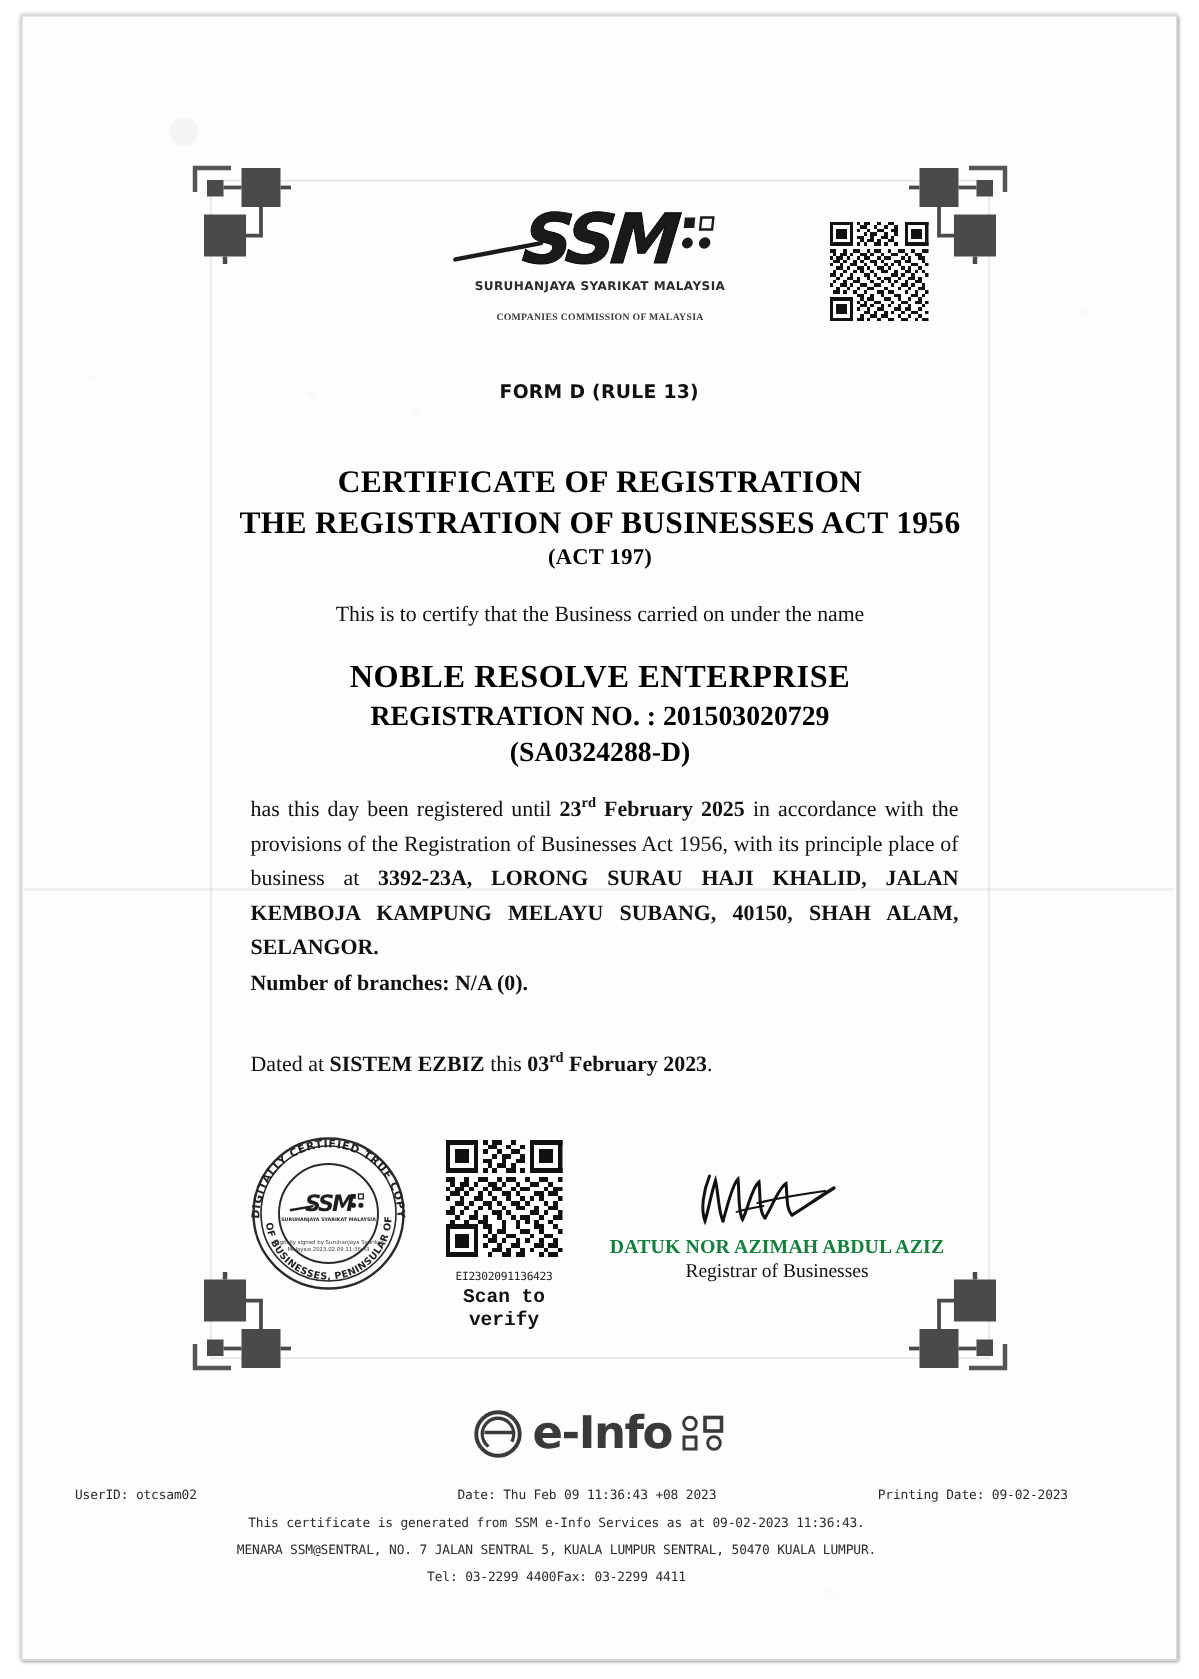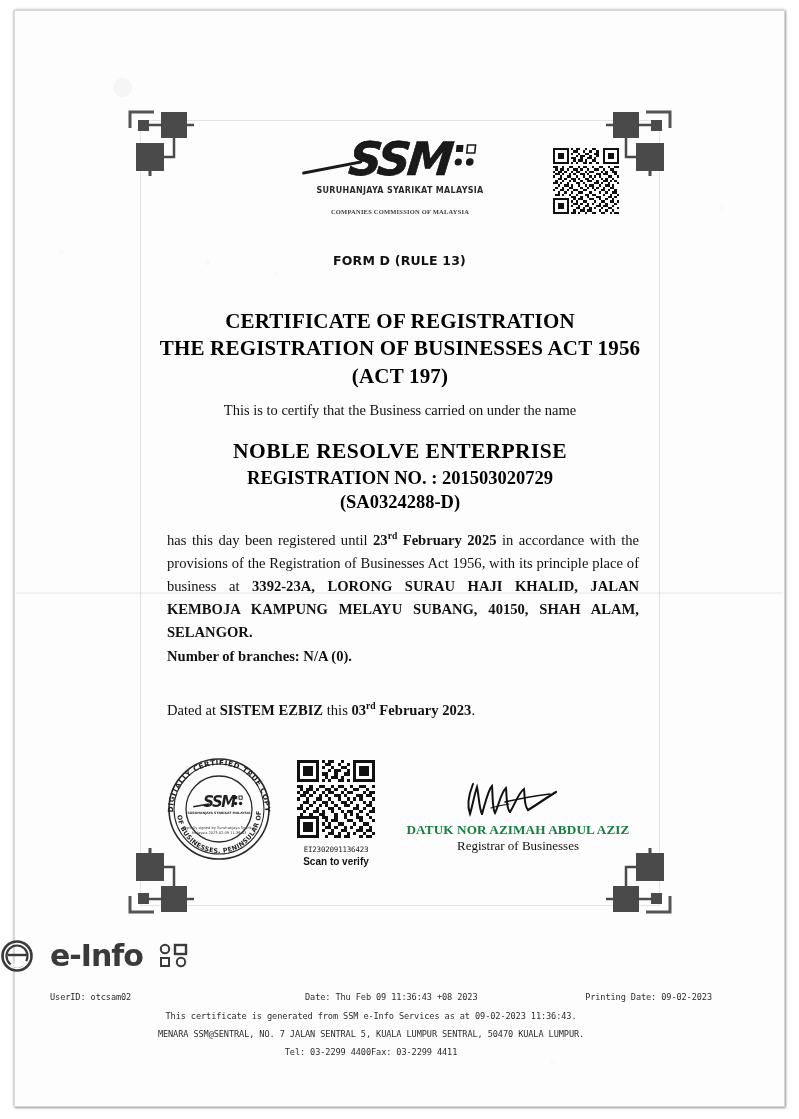--- a/index.html
+++ b/index.html
@@ -144,21 +144,21 @@
     width: 560px;
     top: 308px;
     text-align: center;
     font-weight: bold;
     color: #000;
     line-height: 1.30;
     letter-spacing: 0.2px;
   }
   #title-block .t1 { font-size: 21px; }
   #title-block .t2 { font-size: 21px; }
-  #title-block .t3 { font-size: 21px; }
+  #title-block .t3 { font-size: 15px; }
 
   #certify-line {
     position: absolute;
     left: 120px;
     width: 560px;
     top: 402px;
     text-align: center;
     font-size: 14.5px;
     color: #111;
   }
@@ -238,22 +238,22 @@
   #verify-qr { width: 78px; height: 78px; margin: 0 auto; }
   #verify-code {
     font-family: "DejaVu Sans Mono", monospace;
     font-size: 7.5px;
     letter-spacing: -0.2px;
     color: #222;
     margin-top: 3px;
     white-space: nowrap;
   }
   #verify-caption {
-    font-family: Liberation Sans, sans-serif;
-    font-size: 10px;
+    font-family: Liberation Mono, monospace;
+    font-size: 13px;
     font-weight: bold;
     color: #111;
     margin-top: 2px;
   }
 
   
   #sign-block {
     position: absolute;
     left: 390px;
     top: 778px;
@@ -273,23 +273,23 @@
     color: #111;
     line-height: 1.22;
   }
 
   
   #einfo-logo {
     position: absolute;
     left: 0; right: 0;
     top: 938px;
     display: flex;
-    justify-content: flex-start;
+    justify-content: center;
     align-items: center;
-    gap: 16px;
+    gap: 6px;
   }
   #einfo-text {
     font-family: "DejaVu Sans", sans-serif;
     font-size: 30px;
     font-weight: bold;
     color: #3a3a3a;
     letter-spacing: -1px;
   }
 
   

